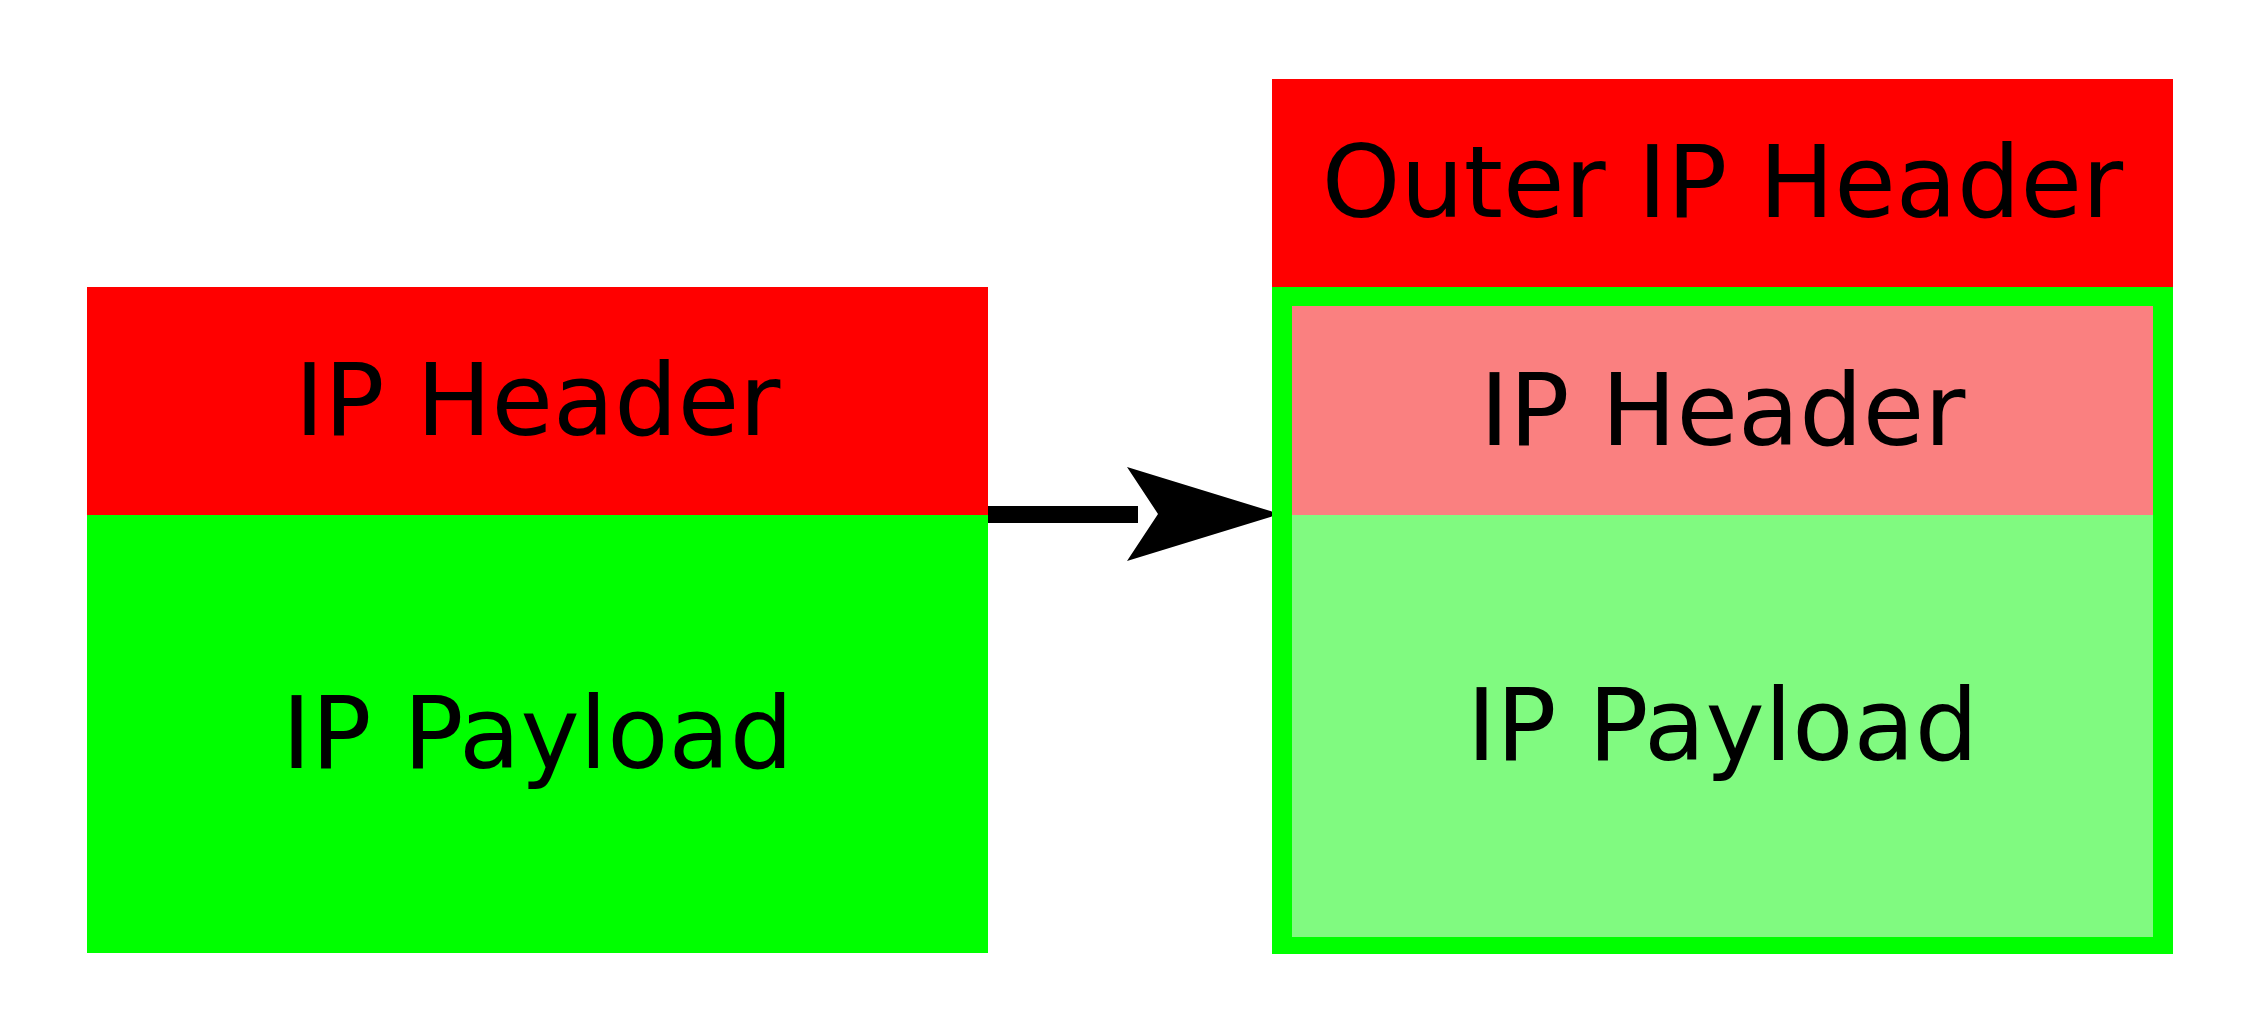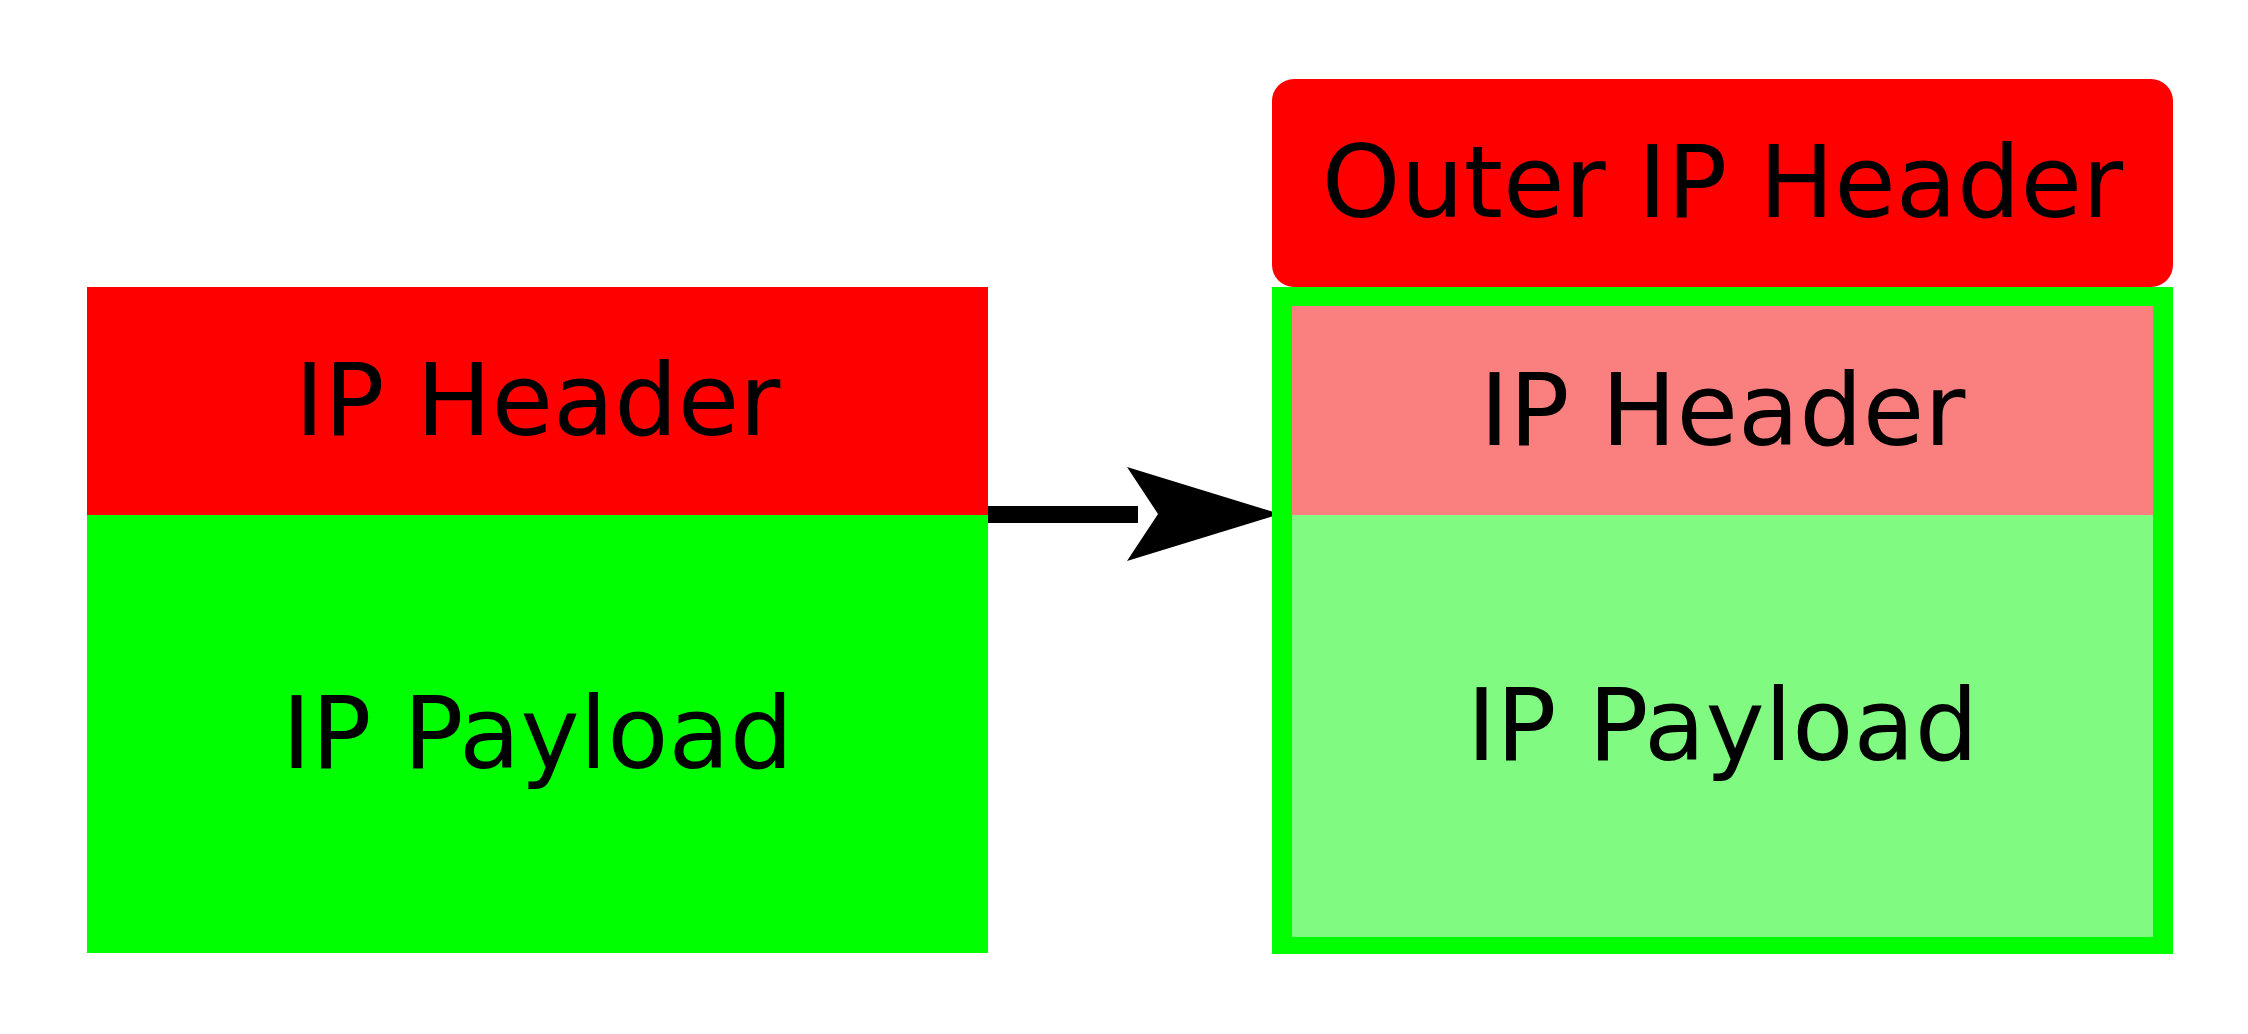--- a/index.html
+++ b/index.html
@@ -74,21 +74,20 @@
     width: 901px;
     height: 875px;
   }
   #outer-ip-header {
     left: 0;
     top: 0;
     width: 901px;
     height: 208px;
     background: #ff0000;
     font-size: 100px;
-    border-radius: 22px;
   }
   #inner-packet-frame {
     position: absolute;
     left: 0;
     top: 208px;
     width: 901px;
     height: 667px;
     background: #00ff00;
     box-sizing: border-box;
   }

